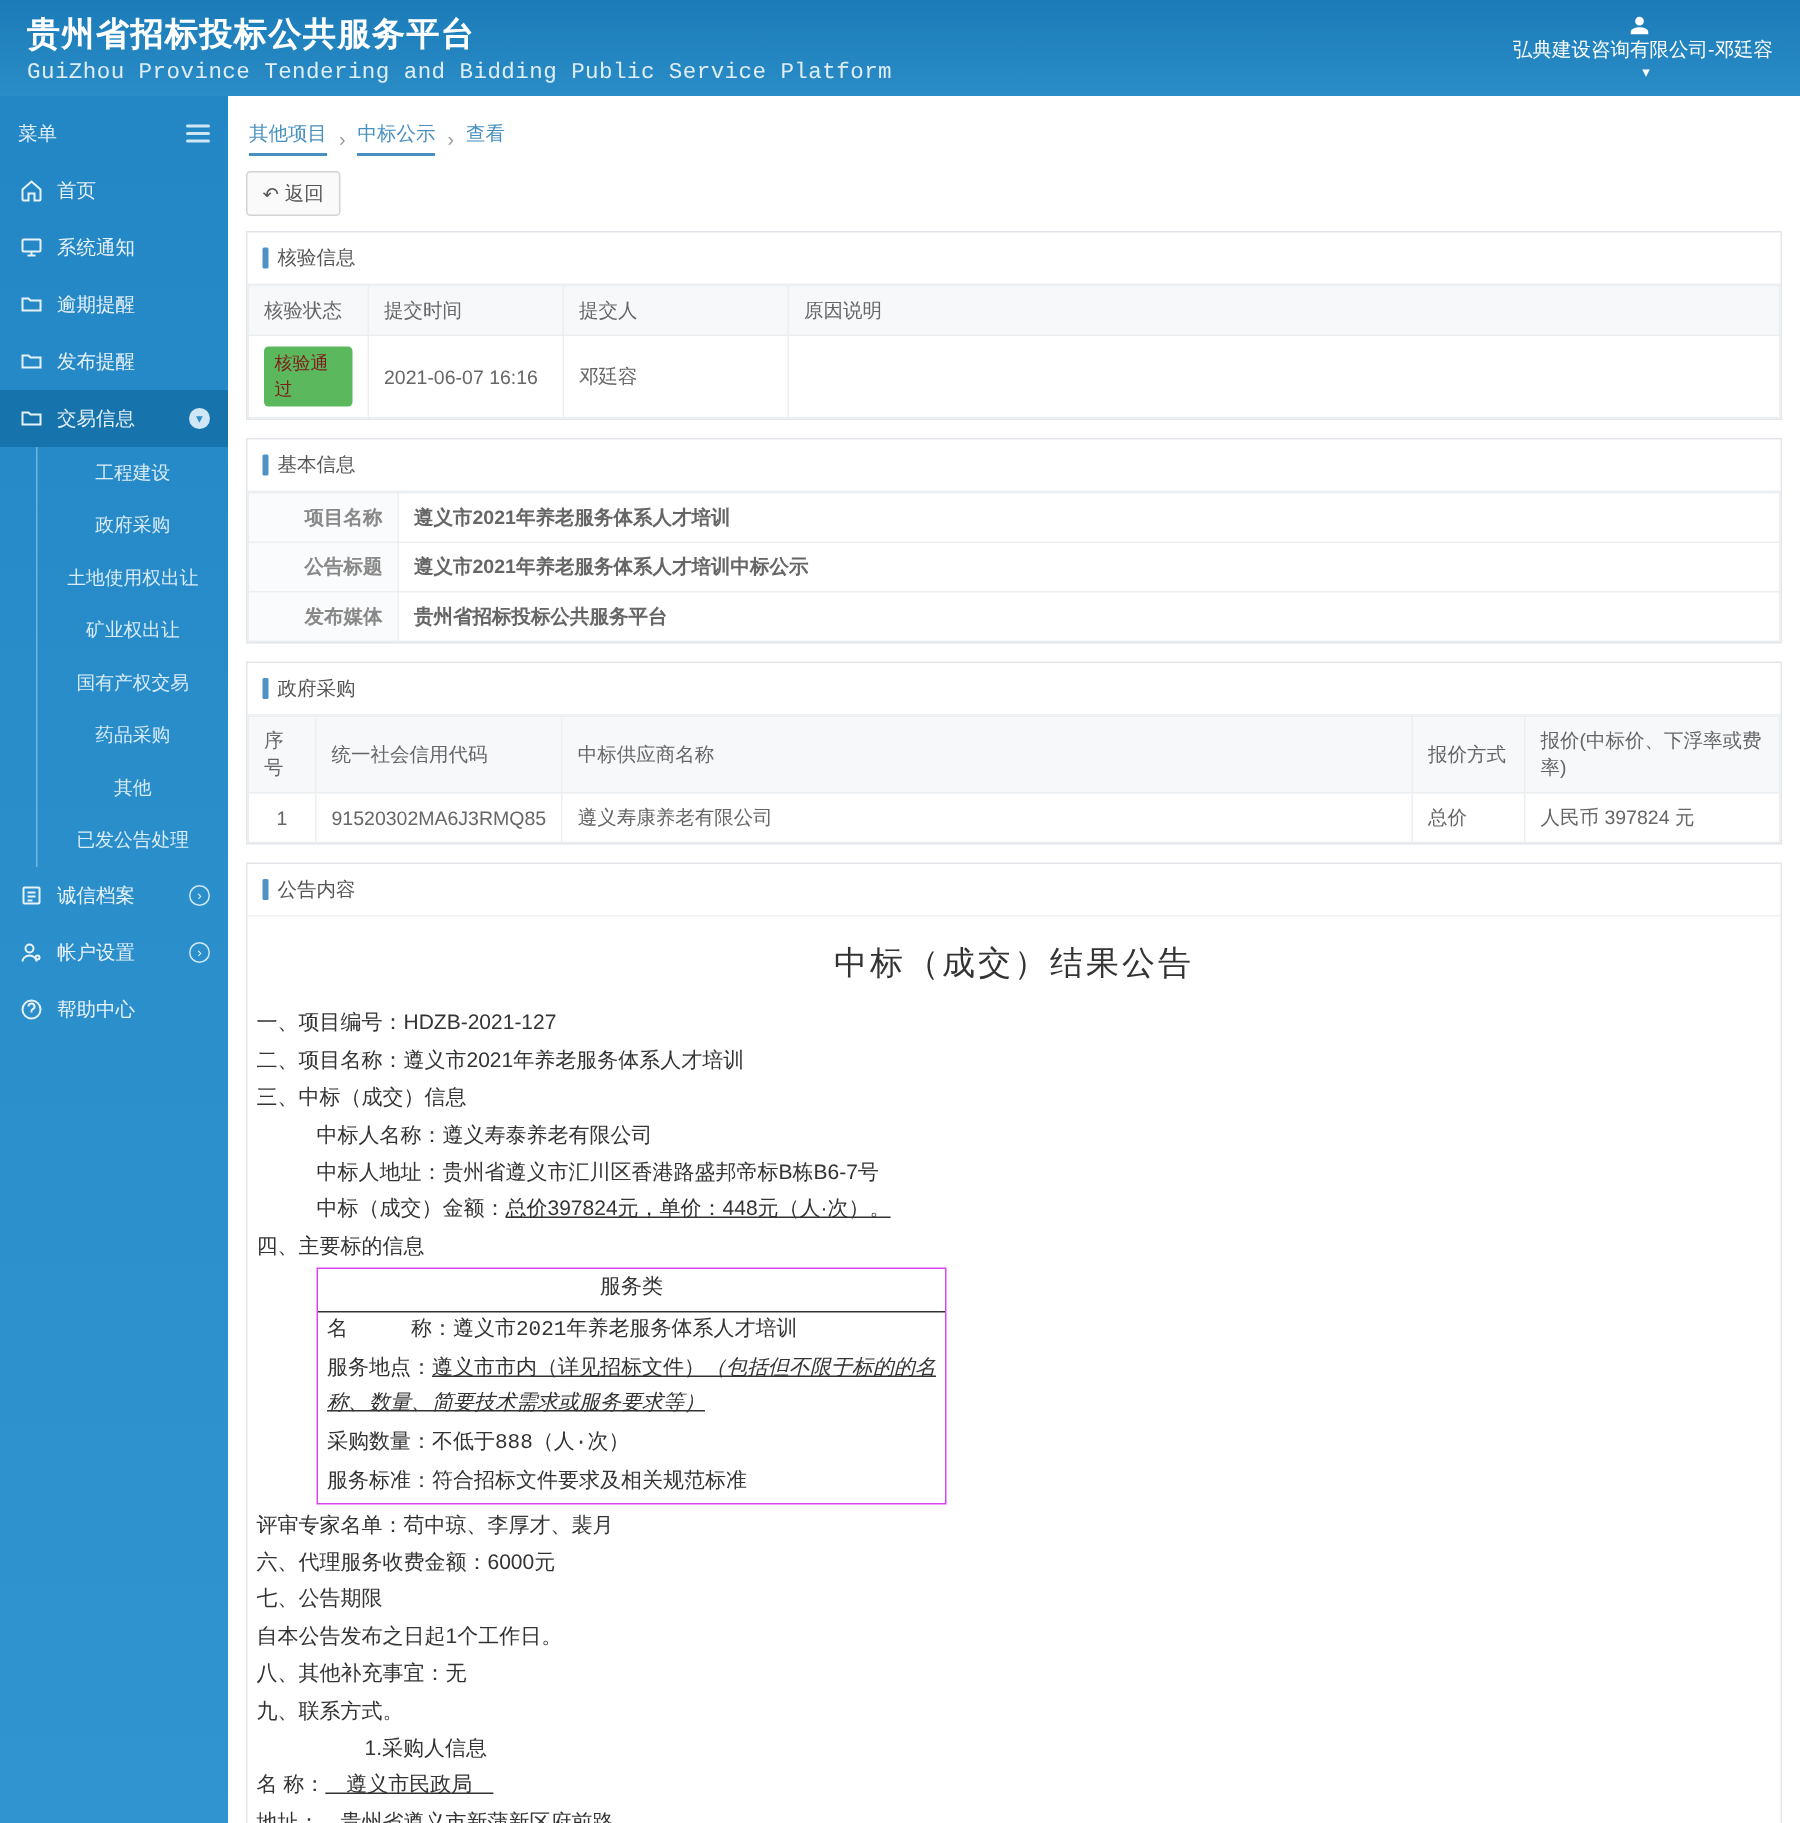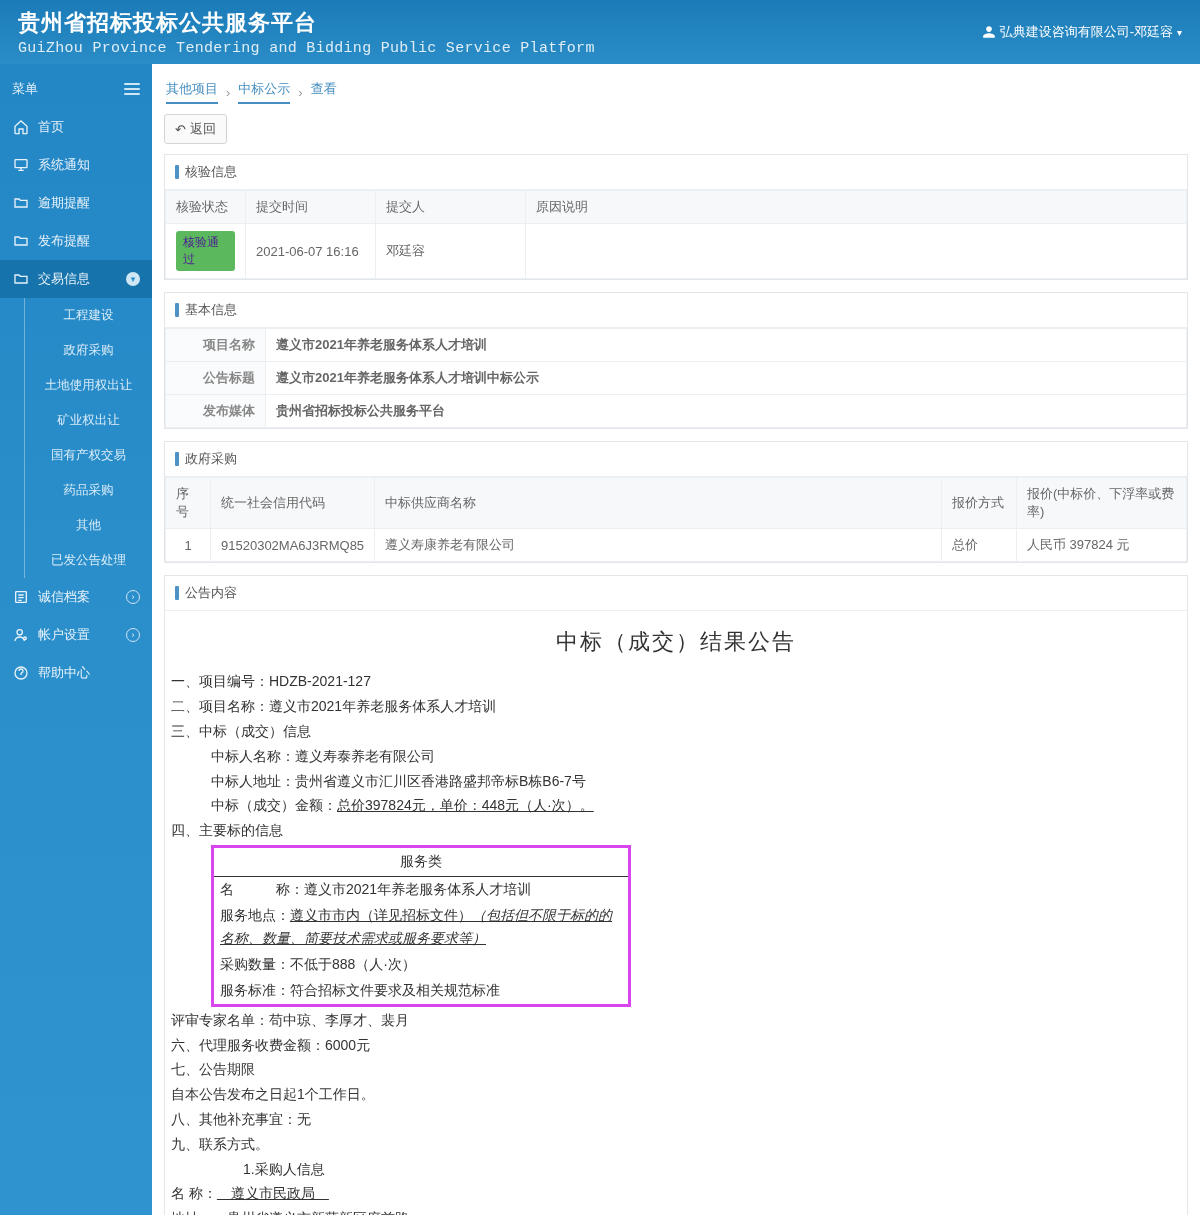--- a/index.html
+++ b/index.html
@@ -4,21 +4,21 @@
 <style>
   * { margin: 0; padding: 0; box-sizing: border-box; }
   body { font-family: "Microsoft YaHei", Arial, sans-serif; font-size: 13px; color: #333; background: #f5f5f5; }
   
   .page { width: 1200px; min-height: 1215px; position: relative; }
   
   .header { height: 64px; background: linear-gradient(to bottom, #1a7bb8, #2b8dc7); display: flex; align-items: center; padding: 0 18px; color: #fff; }
   .header-title { font-size: 22px; font-weight: bold; letter-spacing: 1px; }
   .header-sub { font-size: 15px; opacity: 0.85; margin-top: 2px; letter-spacing: 0.3px; font-family: Liberation Mono, monospace; }
   .header-left { display: flex; flex-direction: column; }
-  .header-right { margin-left: auto; display: flex; align-items: center; font-size: 13px; }
+  .header-right { margin-left: auto; display: flex; align-items: center; font-size: 13px; flex-direction: column; }
   .header-right .user-icon { margin-right: 4px; display: inline-flex; }
   .header-right .caret { margin-left: 4px; font-size: 10px; }
   
   .body-wrap { display: flex; min-height: 1151px; }
   
   .sidebar { width: 152px; background: linear-gradient(to bottom, #2386c5 0%, #2a8ecb 40%, #2f94cf 100%); color: #e8f2fa; padding-top: 6px; flex-shrink: 0; position: relative; }
   .sidebar .menu-header { display: flex; align-items: flex-end; padding: 10px 12px; font-size: 13px; color: #e0eef8; gap: 25px; }
   .sidebar .menu-header .bars { margin-left: auto; cursor: pointer; }
   .bars span { display: block; width: 16px; height: 2px; background: #cfe6f5; margin: 3px 0; border-radius: 1px; }
   
@@ -40,34 +40,34 @@
   
   .panel { border: 1px solid #e2e6ea; margin-bottom: 12px; background: #fff; }
   .panel-title { padding: 8px 10px; font-size: 13px; color: #555; border-bottom: 1px solid #ecf0f3; display: flex; align-items: center; }
   .panel-title .bar { width: 4px; height: 14px; background: #4e92c5; margin-right: 6px; border-radius: 1px; }
   .panel-body { padding: 0; }
   
   table.grid { width: 100%; border-collapse: collapse; }
   table.grid th, table.grid td { padding: 7px 10px; font-size: 13px; text-align: left; border: 1px solid #eceff2; }
   table.grid th { background: #f6f8fa; color: #666; font-weight: normal; }
   table.grid td { color: #666; }
-  .status-pass { display: inline-block; background: #5cb85c; color: #4c1d95; padding: 3px 7px; border-radius: 3px; font-size: 12px; }
+  .status-pass { display: inline-block; background: #5cb85c; color: #7f1d1d; padding: 3px 7px; border-radius: 3px; font-size: 12px; }
   
   .info-grid tr td:first-child { width: 100px; text-align: right; background: #fafbfc; color: #888; }
   .info-grid td { border: 1px solid #eceff2; padding: 8px 10px; font-weight: bold; }
   
   .announce { padding: 12px 6px; color: #333; font-size: 14px; line-height: 1.7; }
   .announce h2 { text-align: center; font-size: 22px; font-weight: normal; margin-bottom: 10px; letter-spacing: 2px; }
   .announce .line { margin-bottom: 1px; }
   .indent1 { padding-left: 40px; }
   .indent2 { padding-left: 72px; }
   .under { text-decoration: underline; }
   .ital { font-style: italic; }
   
-  .svc-table { border: 3px solid #d946ef; margin: 2px 0 2px 40px; width: 420px; }
+  .svc-table { border: 1px solid #d946ef; margin: 2px 0 2px 40px; width: 420px; font-family: Liberation Mono, monospace; }
   .svc-table .svc-h { border-bottom: 1px solid #333; text-align: center; padding: 2px 6px; }
   .svc-table .svc-c { padding: 1px 6px; }
   
   .badge-circ { width: 14px; height: 14px; border-radius: 50%; border: 1.5px solid #cfe6f5; display: inline-flex; align-items: center; justify-content: center; font-size: 9px; }
   .badge-chev { width: 14px; height: 14px; border-radius: 50%; background: #cfe6f5; color: #2a8ecb; display: inline-flex; align-items: center; justify-content: center; font-size: 9px; }
   
   svg { display: block; }
 </style>
 </head>
 <body>

